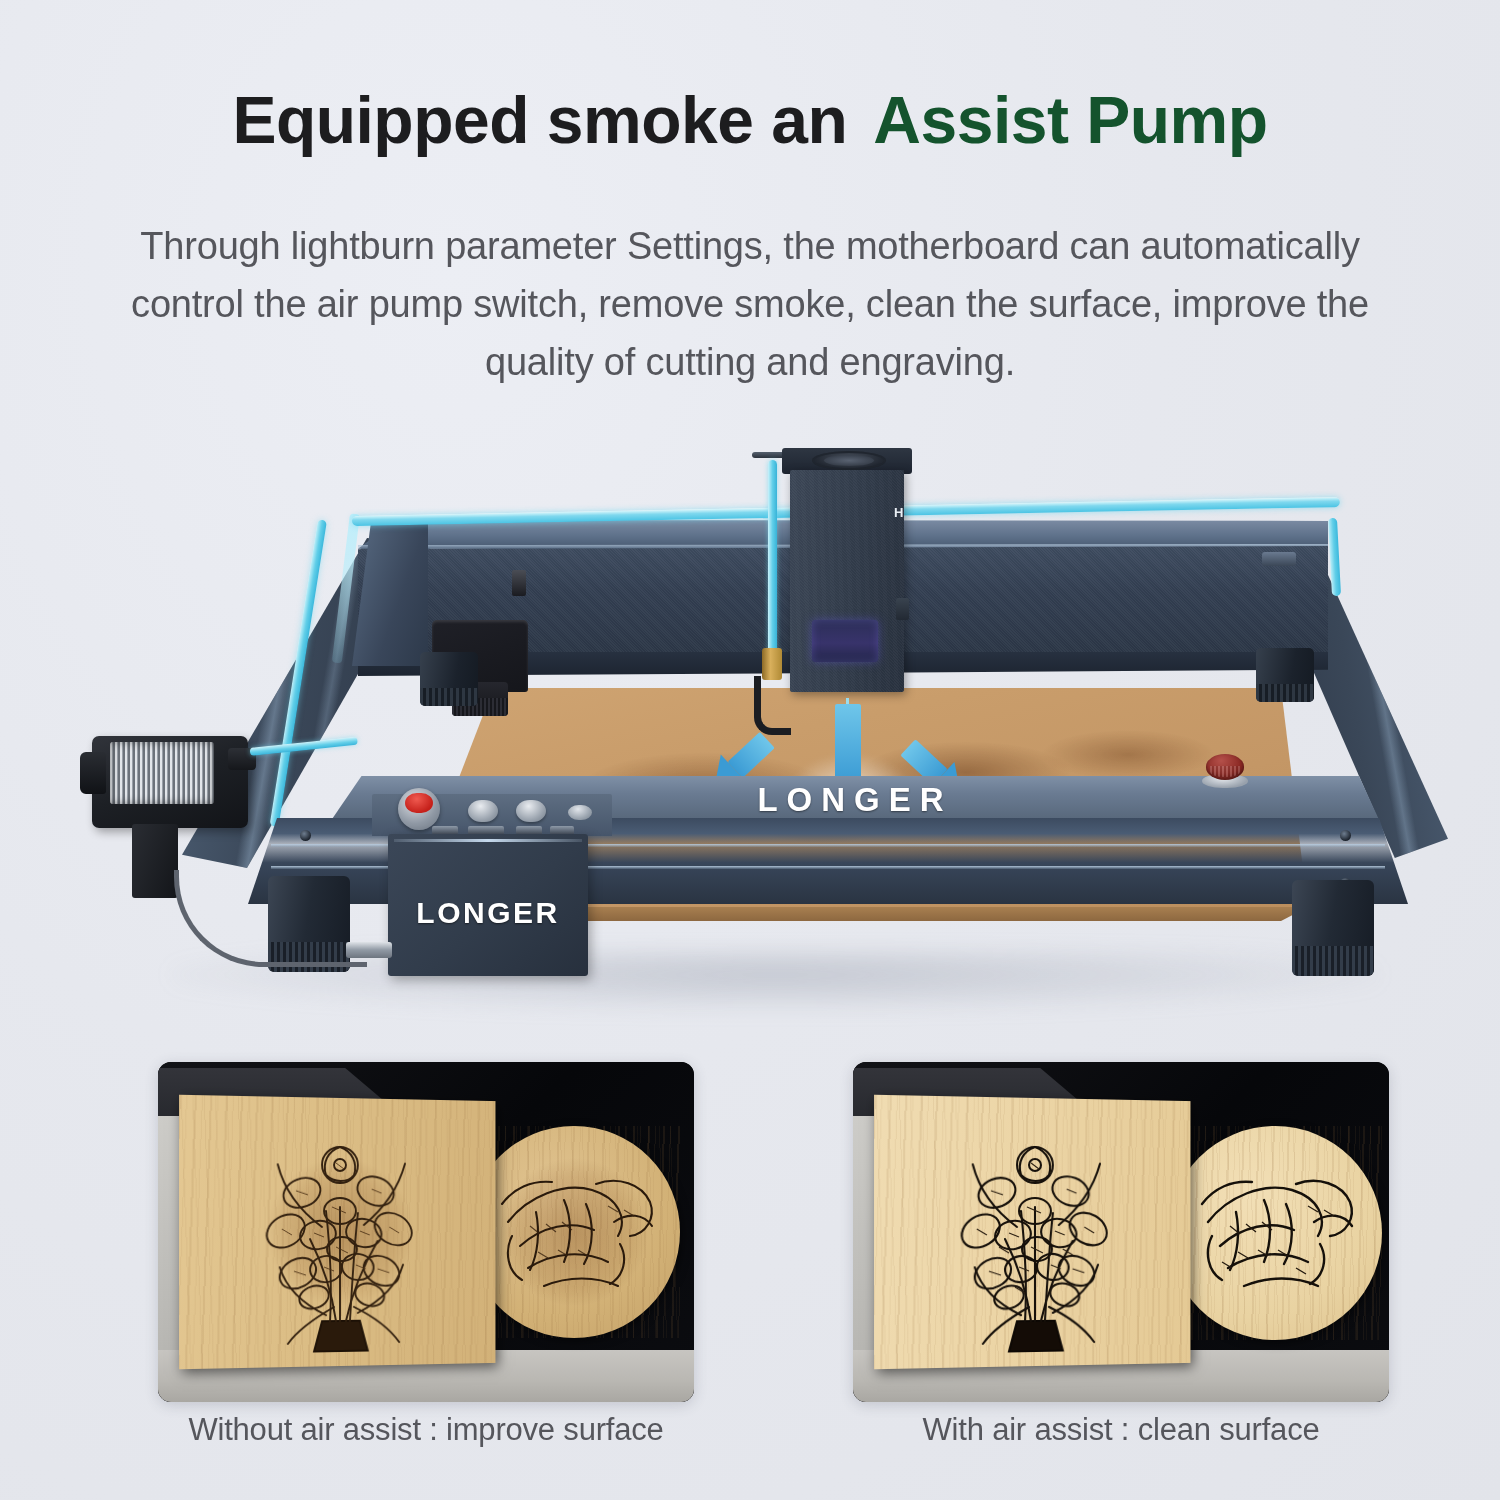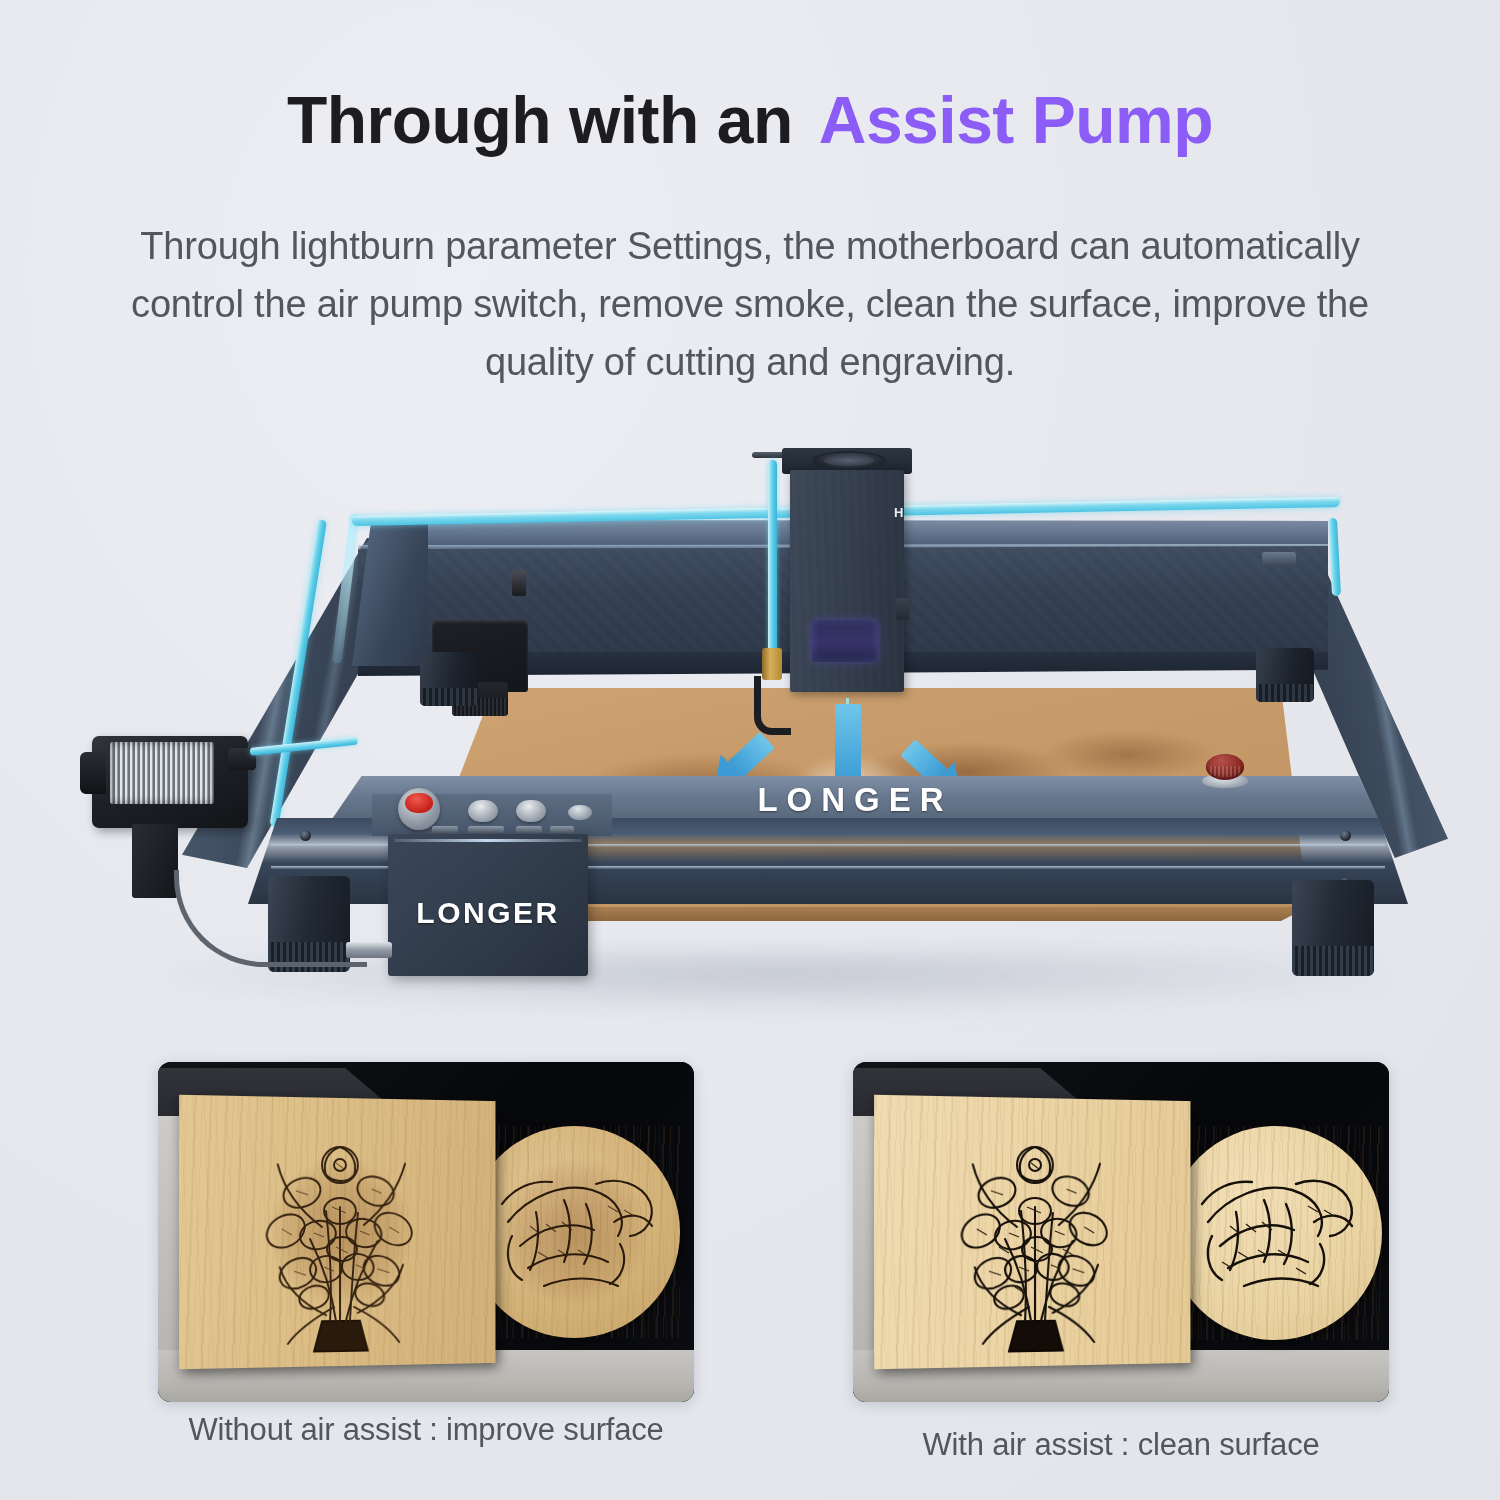--- a/index.html
+++ b/index.html
@@ -12,21 +12,21 @@
     position:relative;
   }
 
   
   #headline{
     position:absolute;left:0;top:86px;width:1500px;text-align:center;
     font-size:66px;font-weight:bold;letter-spacing:-0.5px;
     line-height:1.05;white-space:nowrap;
   }
   #headline .blk{color:#1d1d1f;}
-  #headline .blu{color:#8b5cf6;}
+  #headline .blu{color:#14532d;}
   #headline .sp{display:inline-block;width:26px;}
 
   #subcopy{
     position:absolute;left:120px;top:218px;width:1260px;text-align:center;
     color:#55565c;font-size:38px;line-height:1.52;font-weight:400;
     letter-spacing:-0.2px;
   }
 
   
   #scene{position:absolute;left:0;top:420px;width:1500px;height:620px;}
@@ -474,27 +474,27 @@
     background:radial-gradient(ellipse 95px 95px at 50% 50%, rgba(140,92,40,.34), rgba(150,100,45,.14) 58%, rgba(160,110,50,0) 78%);
     mix-blend-mode:multiply;
   }
   .closeup{position:absolute;left:0;top:0;width:100%;height:100%;}
 
   .caption{
     position:absolute;top:1412px;width:536px;text-align:center;
     color:#55565c;font-size:31px;font-weight:400;letter-spacing:-0.2px;
   }
   #cap-left{left:158px;}
-  #cap-right{left:853px;margin-top:15px;}
+  #cap-right{left:853px;}
 </style>
 </head>
 <body>
 
 <div id="headline">
-  <span class="blk">Through with an</span><span class="sp"></span><span class="blu">Assist Pump</span>
+  <span class="blk">Equipped smoke an</span><span class="sp"></span><span class="blu">Assist Pump</span>
 </div>
 
 <div id="subcopy">Through lightburn parameter Settings, the motherboard can automatically control the air pump switch, remove smoke, clean the surface, improve the quality of cutting and engraving.</div>
 
 <div id="scene">
 
   <div class="shadow-ground"></div>
 
   <div class="worksheet"></div>
   <div class="sheet-edge"></div>

